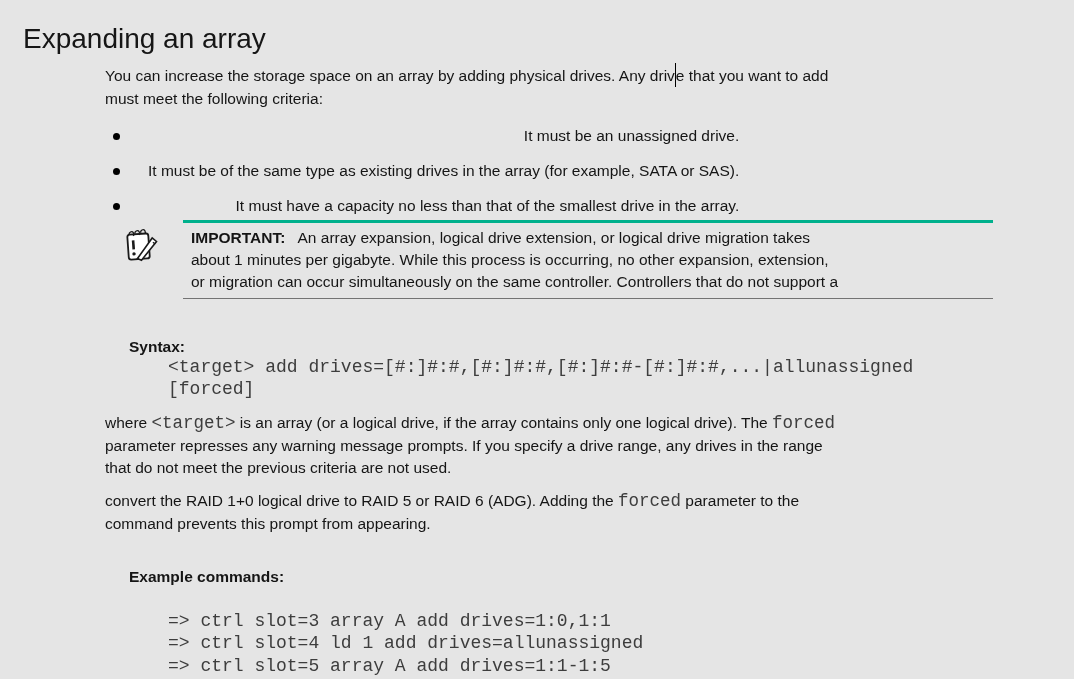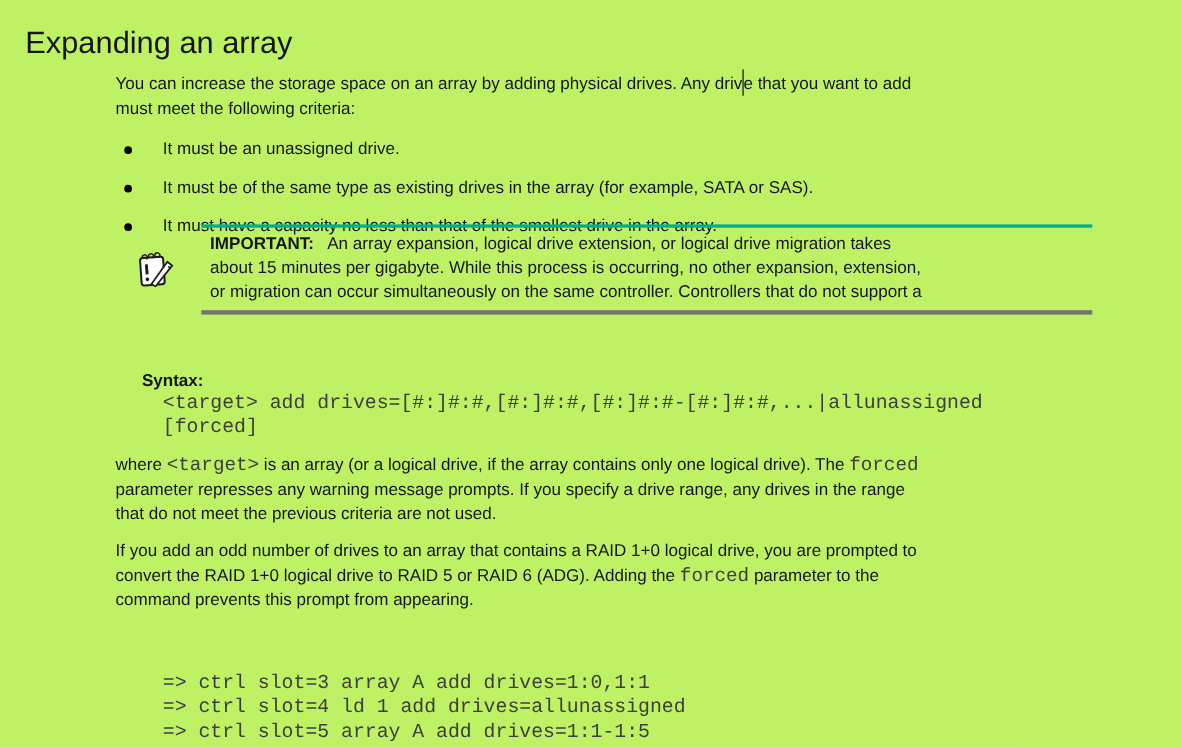--- a/index.html
+++ b/index.html
@@ -1,56 +1,56 @@
 <!DOCTYPE html>
 <html><head>
 <meta charset="utf-8">
 <style>
   html,body{margin:0;padding:0;background:#ffffff;}
   .page{
     position:relative;
     width:1074px;height:679px;
-    background:#bef264;
+    background:#e5e5e5;
     font-family:"Liberation Sans",sans-serif;
     color:#111111;
     overflow:hidden;
   }
   .abs{position:absolute;}
   .title{
     left:23px;top:22px;
     font-size:28px;line-height:34px;font-weight:400;color:#161616;
   }
   .tline{white-space:pre;font-size:15.5px;line-height:22.5px;color:#151515;}
   .bold{font-weight:bold;}
   .codeline{
     white-space:pre;
     font-family:"Liberation Mono","DejaVu Sans Mono",monospace;
-    font-size:18px;line-height:22.4px;color:#3d3d3d;
+    font-size:18px;line-height:22.4px;color:#3d3d3d;margin-left:20px;
   }
   .icode{
     font-family:"Liberation Mono","DejaVu Sans Mono",monospace;
     font-size:17.5px;line-height:1;color:#3d3d3d;
   }
   .intro{left:105px;top:63px;}
   .caret{
     display:inline-block;width:0;height:24px;
     border-left:1.5px solid #000;
     vertical-align:-6px;
   }
   .bullets{left:113px;top:125px;}
-  .bullet-item{display:flex;margin-bottom:12.5px;}
+  .bullet-item{display:flex;margin-bottom:12.5px;justify-content:space-between;}
   .bullet-dot{
     width:7px;height:7px;border-radius:50%;background:#000;
     margin-top:8px;flex:0 0 7px;
   }
   .bullet-text{margin-left:28px;}
   .note-box{
-    left:183px;top:204px;width:802px;
+    left:183px;top:220px;width:802px;
     border-top:3px solid #00b08c;
-    border-bottom:4px solid #737373;
+    border-bottom:1px solid #737373;
     padding:4px 0 5px 8px;
   }
   .note-box .tline{line-height:22px;}
   .note-icon{left:121px;top:226px;}
   .subhead{font-weight:bold;font-size:15.5px;line-height:22px;color:#151515;margin-left:24px;}
   .syntax-head{left:105px;top:336px;}
   .syntax-code{left:148px;top:356px;}
   .where-para{left:105px;top:412px;}
   .raid-para{left:105px;top:490px;}
   .examples-head{left:105px;top:566px;}
@@ -92,43 +92,43 @@
       <line x1="12.5" y1="14" x2="12.5" y2="23" stroke="#1a1a1a" stroke-width="2.6"></line>
       <circle cx="12.5" cy="27.5" r="1.7" fill="#1a1a1a"></circle>
     </g>
     <path d="M16.5 32.5 L20.5 34.2 L35.5 15.5 L31.2 12 Z" fill="#ffffff" stroke="#1a1a1a" stroke-width="1.6"></path>
     <path d="M16.5 32.5 L18.2 33.2 L17.6 31.2 Z" fill="#1a1a1a"></path>
     <line x1="31.9" y1="16.2" x2="34.2" y2="18.1" stroke="#1a1a1a" stroke-width="1.3"></line>
   </svg>
 
   <div class="abs note-box">
     <div class="tline"><span class="bold">IMPORTANT:</span><span>   An array expansion, logical drive extension, or logical drive migration takes</span></div>
-    <div class="tline">about 15 minutes per gigabyte. While this process is occurring, no other expansion, extension,</div>
+    <div class="tline">about 1 minutes per gigabyte. While this process is occurring, no other expansion, extension,</div>
     <div class="tline">or migration can occur simultaneously on the same controller. Controllers that do not support a</div>
   </div>
 
   <div class="abs subhead syntax-head">Syntax:</div>
 
   <div class="abs syntax-code">
     <div class="codeline">&lt;target&gt; add drives=[#:]#:#,[#:]#:#,[#:]#:#-[#:]#:#,...|allunassigned</div>
     <div class="codeline">[forced]</div>
   </div>
 
   <div class="abs where-para">
     <div class="tline"><span>where </span><span class="icode">&lt;target&gt;</span><span> is an array (or a logical drive, if the array contains only one logical drive). The </span><span class="icode">forced</span></div>
     <div class="tline">parameter represses any warning message prompts. If you specify a drive range, any drives in the range</div>
     <div class="tline">that do not meet the previous criteria are not used.</div>
   </div>
 
   <div class="abs raid-para">
-    <div class="tline">If you add an odd number of drives to an array that contains a RAID 1+0 logical drive, you are prompted to</div>
     <div class="tline"><span>convert the RAID 1+0 logical drive to RAID 5 or RAID 6 (ADG). Adding the </span><span class="icode">forced</span><span> parameter to the</span></div>
     <div class="tline">command prevents this prompt from appearing.</div>
   </div>
 
+  <div class="abs subhead examples-head">Example commands:</div>
 
   <div class="abs examples-code">
     <div class="codeline">=&gt; ctrl slot=3 array A add drives=1:0,1:1</div>
     <div class="codeline">=&gt; ctrl slot=4 ld 1 add drives=allunassigned</div>
     <div class="codeline">=&gt; ctrl slot=5 array A add drives=1:1-1:5</div>
   </div>
 
 </div>
 
 </body></html>

